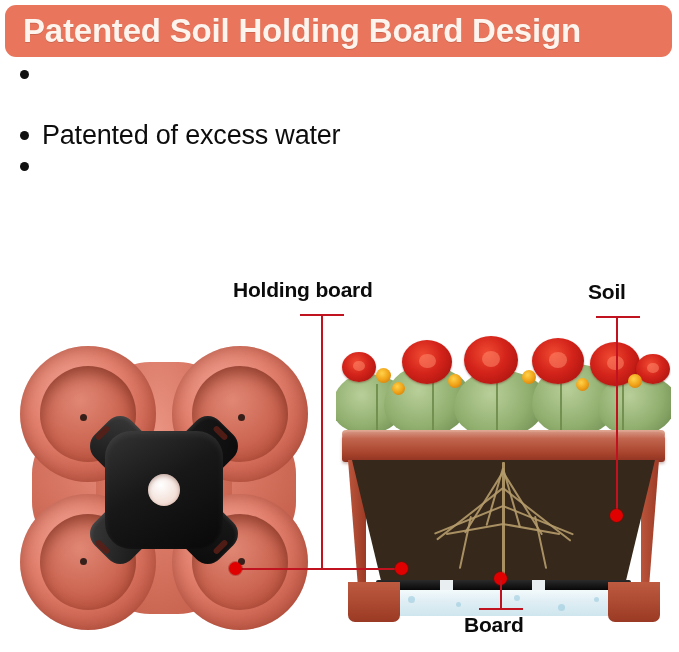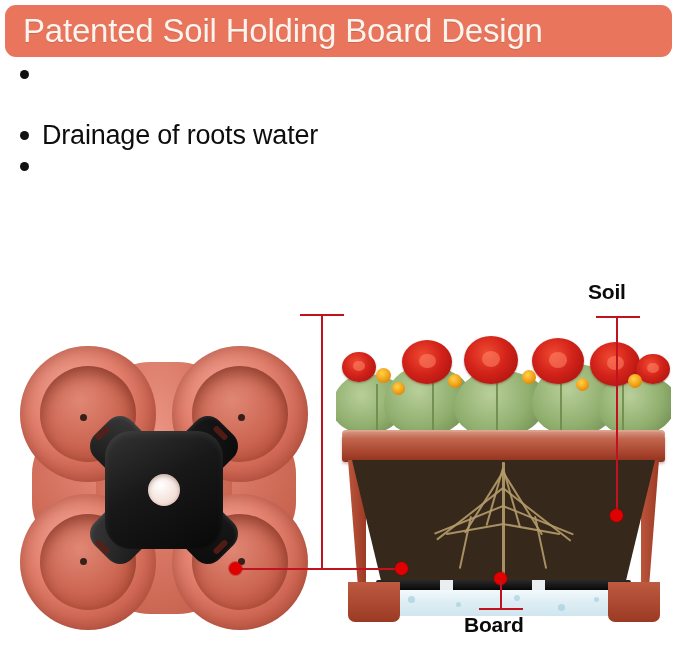--- a/index.html
+++ b/index.html
@@ -11,21 +11,21 @@
     overflow:hidden;
   }
 
   
   .banner{
     position:absolute; left:5px; top:5px; width:667px; height:52px;
     background:#e8755c; border-radius:11px;
     display:flex; align-items:center; padding-left:18px;
   }
   .banner-title{
-    color:#fdf4ee; font-size:33px; font-weight:normal;
+    color:#fdf4ee; font-size:33px; font-weight:bold;
     letter-spacing:-0.2px; white-space:nowrap;
     text-shadow:0 1px 0 rgba(0,0,0,.12);
   }
 
   
   .bullets{ position:absolute; left:20px; top:74px; width:640px; }
   .bullet-row{ display:flex; align-items:baseline; height:46px; }
   .bullet-dot{
     width:9px; height:9px; border-radius:50%;
     background:#111; margin-right:13px; flex:none;
@@ -233,21 +233,21 @@
 <div class="banner">
   <div class="banner-title">Patented Soil Holding Board Design</div>
 </div>
 
 <div class="bullets">
   <div class="bullet-row">
     <span class="bullet-dot"></span>
   </div>
   <div class="bullet-row">
     <span class="bullet-dot"></span>
-    <span class="bullet-text">Drainage of roots water</span>
+    <span class="bullet-text">Patented of excess water</span>
   </div>
   <div class="bullet-row">
     <span class="bullet-dot"></span>
   </div>
 </div>
 
 <div class="stage">
 
   <div class="pot-top">
     <div class="clover-cross-h"></div>
@@ -342,20 +342,21 @@
       <div class="water-bubble" style="left:74px;  top:12px; width:5px;  height:5px;"></div>
       <div class="water-bubble" style="left:132px; top:5px;  width:6px;  height:6px;"></div>
       <div class="water-bubble" style="left:176px; top:14px; width:7px;  height:7px;"></div>
       <div class="water-bubble" style="left:212px; top:7px;  width:5px;  height:5px;"></div>
     </div>
 
     <div class="foot foot-l"></div>
     <div class="foot foot-r"></div>
   </div>
 
+  <div class="callout-label lbl-board">Holding board</div>
   <div class="lead lead-h hb-cap"></div>
   <div class="lead lead-v hb-vert"></div>
   <div class="lead lead-h hb-horz"></div>
   <div class="dot hb-dot-l"></div>
   <div class="dot hb-dot-r"></div>
 
   <div class="callout-label lbl-soil">Soil</div>
   <div class="lead lead-h so-cap"></div>
   <div class="lead lead-v so-vert"></div>
   <div class="dot so-dot"></div>

